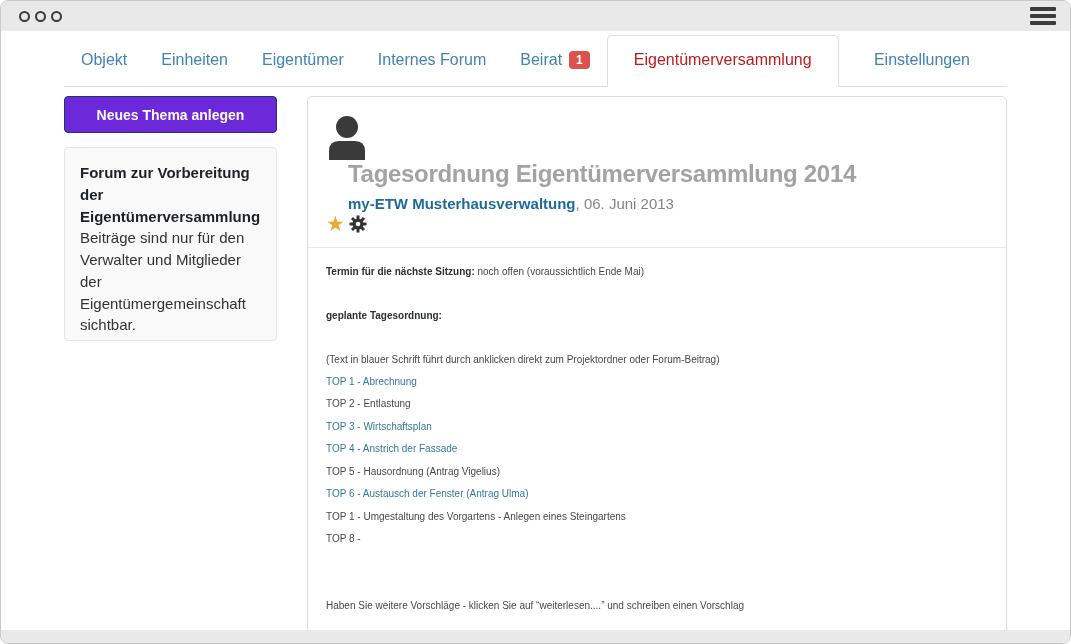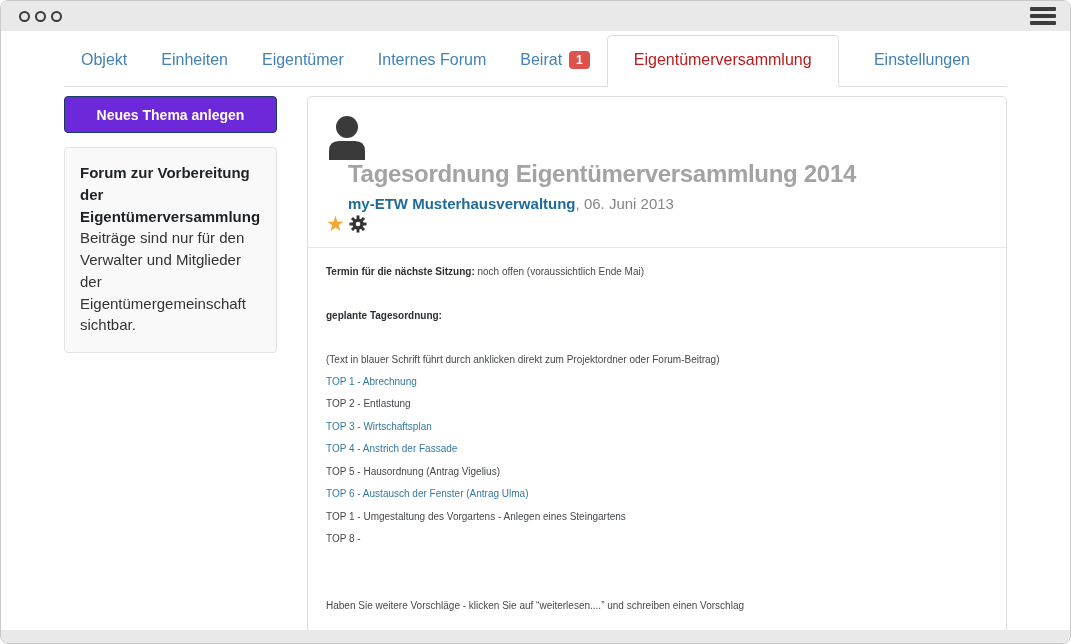--- a/index.html
+++ b/index.html
@@ -59,21 +59,21 @@
   .sidebar { width:213px; flex:none; }
   .btn-new-topic {
     display:block; width:100%; height:37px;
     background:#6d28d9; color:#fff; font-weight:bold; font-size:14px;
     font-family:"Liberation Sans", sans-serif;
     border:1px solid #163d5d; border-radius:4px; cursor:pointer;
   }
   .info-box {
     margin-top:14px; background:#f9f9f9;
     border:1px solid #e4e4e4; border-radius:4px;
-    padding:14px 15px 16px; font-size:15px; line-height:1.45; color:#333;
+    padding:14px 15px 4px; font-size:15px; line-height:1.45; color:#333;
   }
   .info-box .info-title { font-weight:bold; color:#1e2227; }
 
   
   .card {
     flex:1; background:#fff;
     border:1px solid #ddd; border-radius:5px;
   }
   .card-header { display:flex; padding:15px 16px 13px 18px;flex-direction:column; }
   .avatar { width:42px; height:46px; flex:none; margin-top:2px; }

